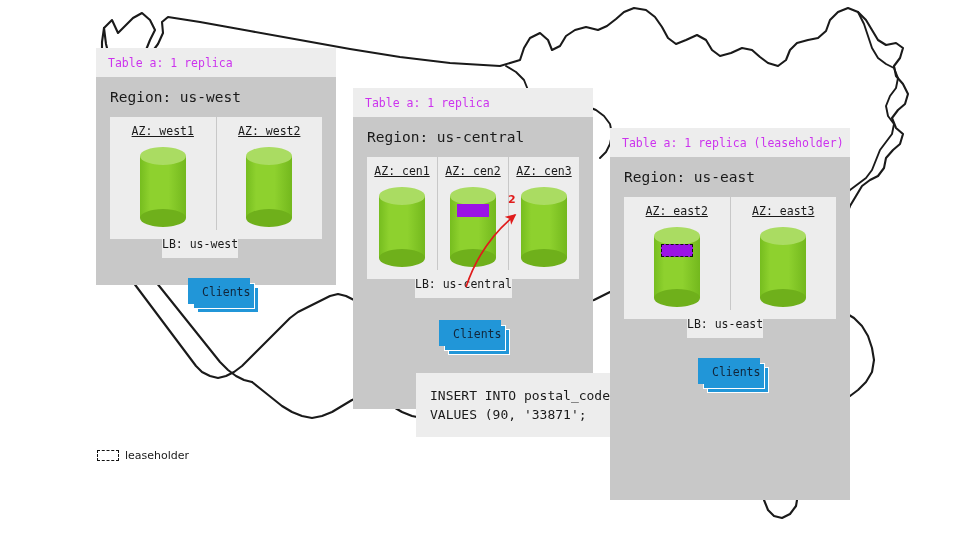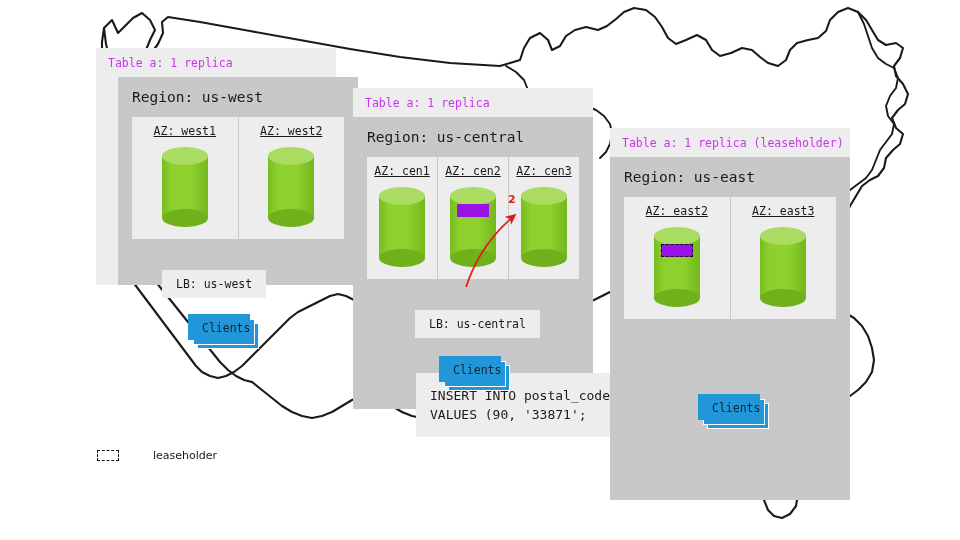--- a/index.html
+++ b/index.html
@@ -57,25 +57,25 @@
   .replica{
     position:absolute;z-index:4;left:50%;transform:translateX(-50%);
     width:32px;height:13px;background:#9b12e6;
   }
   .replica.leaseholder{border:1.6px dashed #111111;box-sizing:border-box;}
 
   
   .lb-box{
     position:absolute;z-index:6;background:#ededed;
     font-size:11.5px;color:#1a1a1a;white-space:nowrap;
-    padding:7px 14px;text-align:center;margin-top:40px;
-  }
-
-  
-  .clients{position:absolute;z-index:6;margin-top:36px;}
+    padding:7px 0;text-align:center;
+  }
+
+  
+  .clients{position:absolute;z-index:6;}
   .clients .sheet{position:absolute;background:#2196d8;border:1px solid #ffffff;box-sizing:border-box;}
   .clients .face{
     position:relative;background:#2196d8;color:#12263a;
     font-size:11.5px;padding:7px 13px 7px 13px;white-space:nowrap;
     border:1px solid #2196d8;box-sizing:border-box;text-align:center;
   }
 
   
   .sql-block{
     position:absolute;z-index:3;background:#ededed;color:#1a1a1a;
@@ -89,21 +89,21 @@
     font-family:"DejaVu Sans","Liberation Sans",sans-serif;font-weight:700;
   }
 
   
   .legend{position:absolute;z-index:5;display:flex;align-items:center;gap:6px;}
   .legend .swatch{
     width:22px;height:11px;border:1.5px dashed #111111;box-sizing:border-box;background:transparent;
   }
   .legend .legend-text{
     font-size:11px;color:#1a1a1a;
-    font-family:"DejaVu Sans","Liberation Sans",sans-serif;white-space:nowrap;margin-left:28px;
+    font-family:"DejaVu Sans","Liberation Sans",sans-serif;white-space:nowrap;
   }
 </style>
 </head>
 <body>
 
 <div id="stage">
 
   <svg id="usmap" viewBox="0 0 960 540" xmlns="http://www.w3.org/2000/svg" aria-hidden="true">
     <path fill="none" stroke="#1a1a1a" stroke-width="2.1" stroke-linejoin="round" stroke-linecap="round" d="M104,28 L112,20 L118,33 L125,26 L133,18 L142,13 L150,20 L155,30
          L150,40 L146,50 L152,52 L158,44 L163,33 L162,22 L168,17
@@ -167,21 +167,21 @@
          L604,116 L610,124 L612,134 L610,144 L606,152 L600,158"></path>
 
     <path fill="none" stroke="#1a1a1a" stroke-width="1.9" stroke-linejoin="round" stroke-linecap="round" d="M858,12 L864,24 L868,36 L872,48 L878,58 L886,64 L894,68
          L898,78 L896,88 L890,96 L886,106 L888,116 L894,124
          L892,134 L886,142 L880,150 L876,160 L872,170 L866,178
          L858,184 L850,190 L844,198 L840,208 L838,218"></path>
   </svg>
 
   <div class="region-panel" style="left:96px;top:48px;width:240px;">
     <div class="table-band">Table a: 1 replica</div>
-    <div class="region-body" style="height:208px;margin-left:22px;">
+    <div class="region-body" style="height:208px;">
       <div class="region-title">Region: us-west</div>
 
       <div class="az-strip">
         <div class="az-cell">
           <span class="az-label">AZ: west1</span>
           <div class="cyl" style="height:80px;">
             <div class="bottom"></div>
             <div class="body"></div>
             <div class="top"></div>
           </div>
@@ -281,20 +281,21 @@
           <span class="az-label">AZ: east3</span>
           <div class="cyl" style="height:80px;">
             <div class="bottom"></div>
             <div class="body"></div>
             <div class="top"></div>
           </div>
         </div>
       </div>
     </div>
 
+    <div class="lb-box" style="left:77px;top:182px;">LB: us-east</div>
 
     <div class="clients" style="left:88px;top:230px;">
       <div class="sheet" style="left:9px;top:9px;width:62px;height:26px;"></div>
       <div class="sheet" style="left:5px;top:5px;width:62px;height:26px;"></div>
       <div class="face" style="width:62px;height:26px;line-height:12px;">Clients</div>
     </div>
   </div>
 
   <div class="legend" style="left:97px;top:449px;">
     <span class="swatch"></span>

